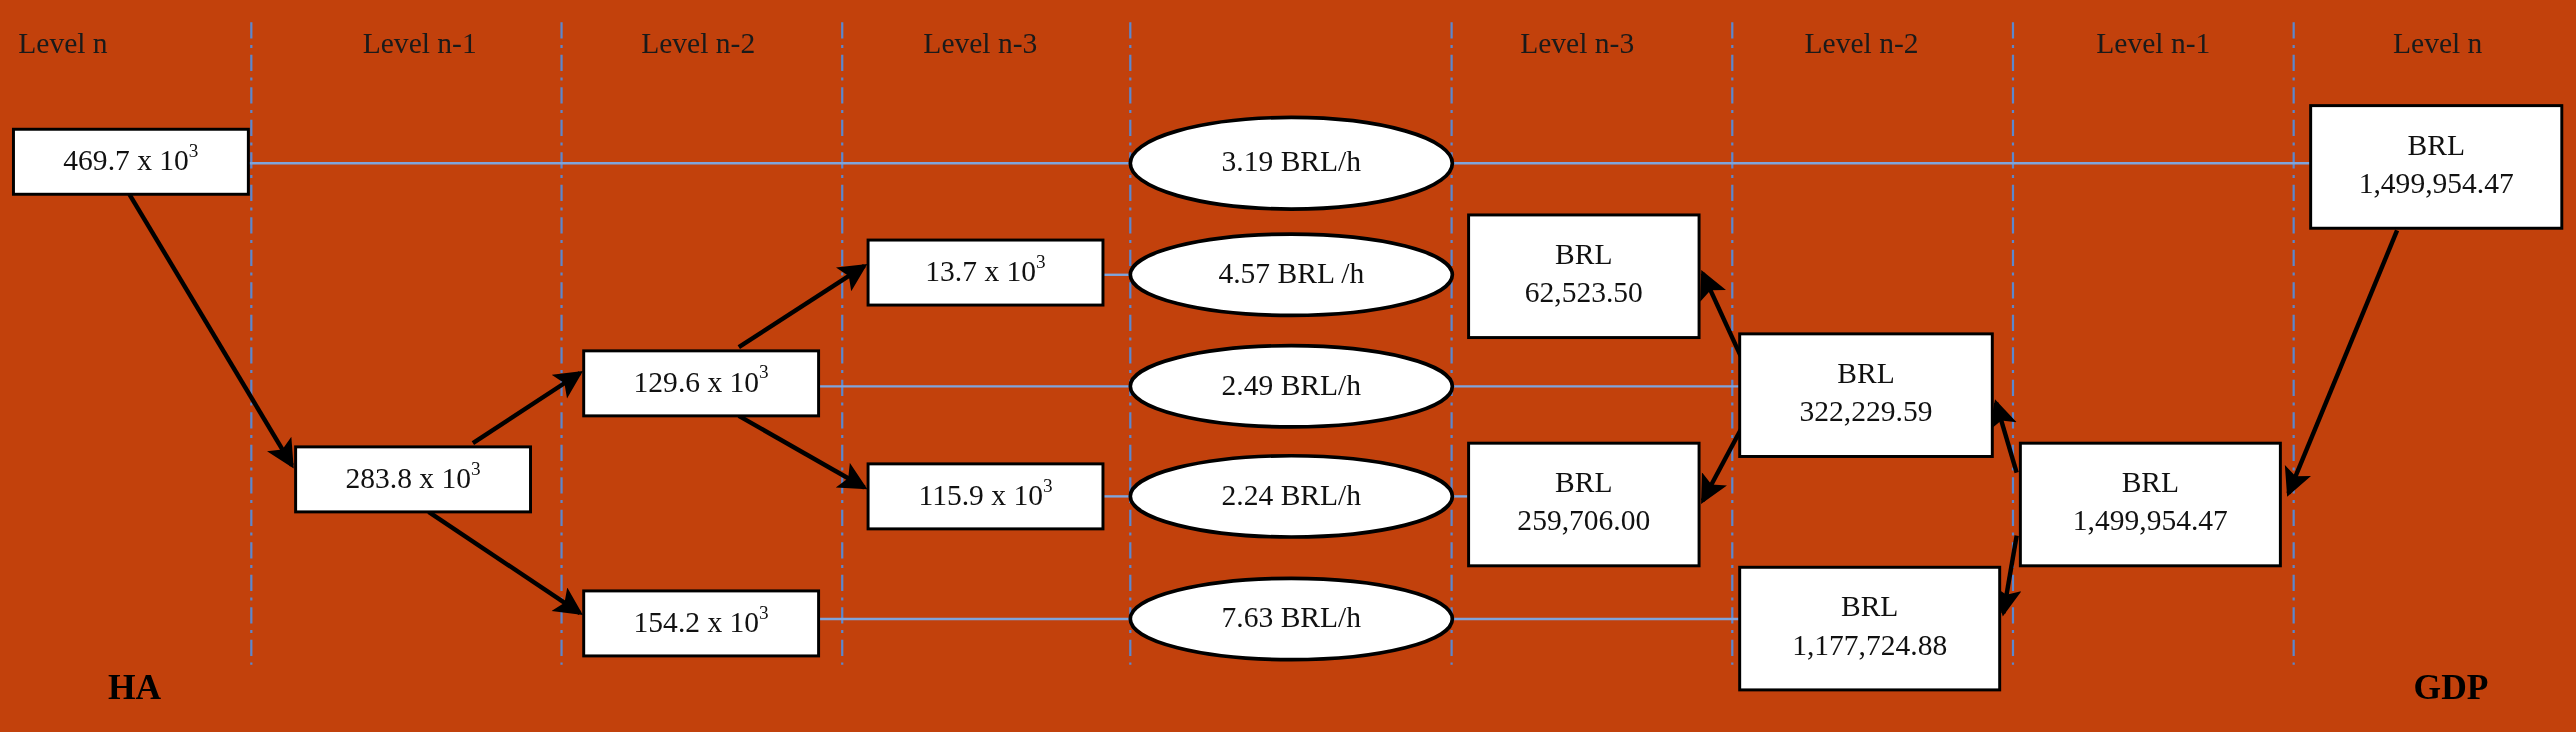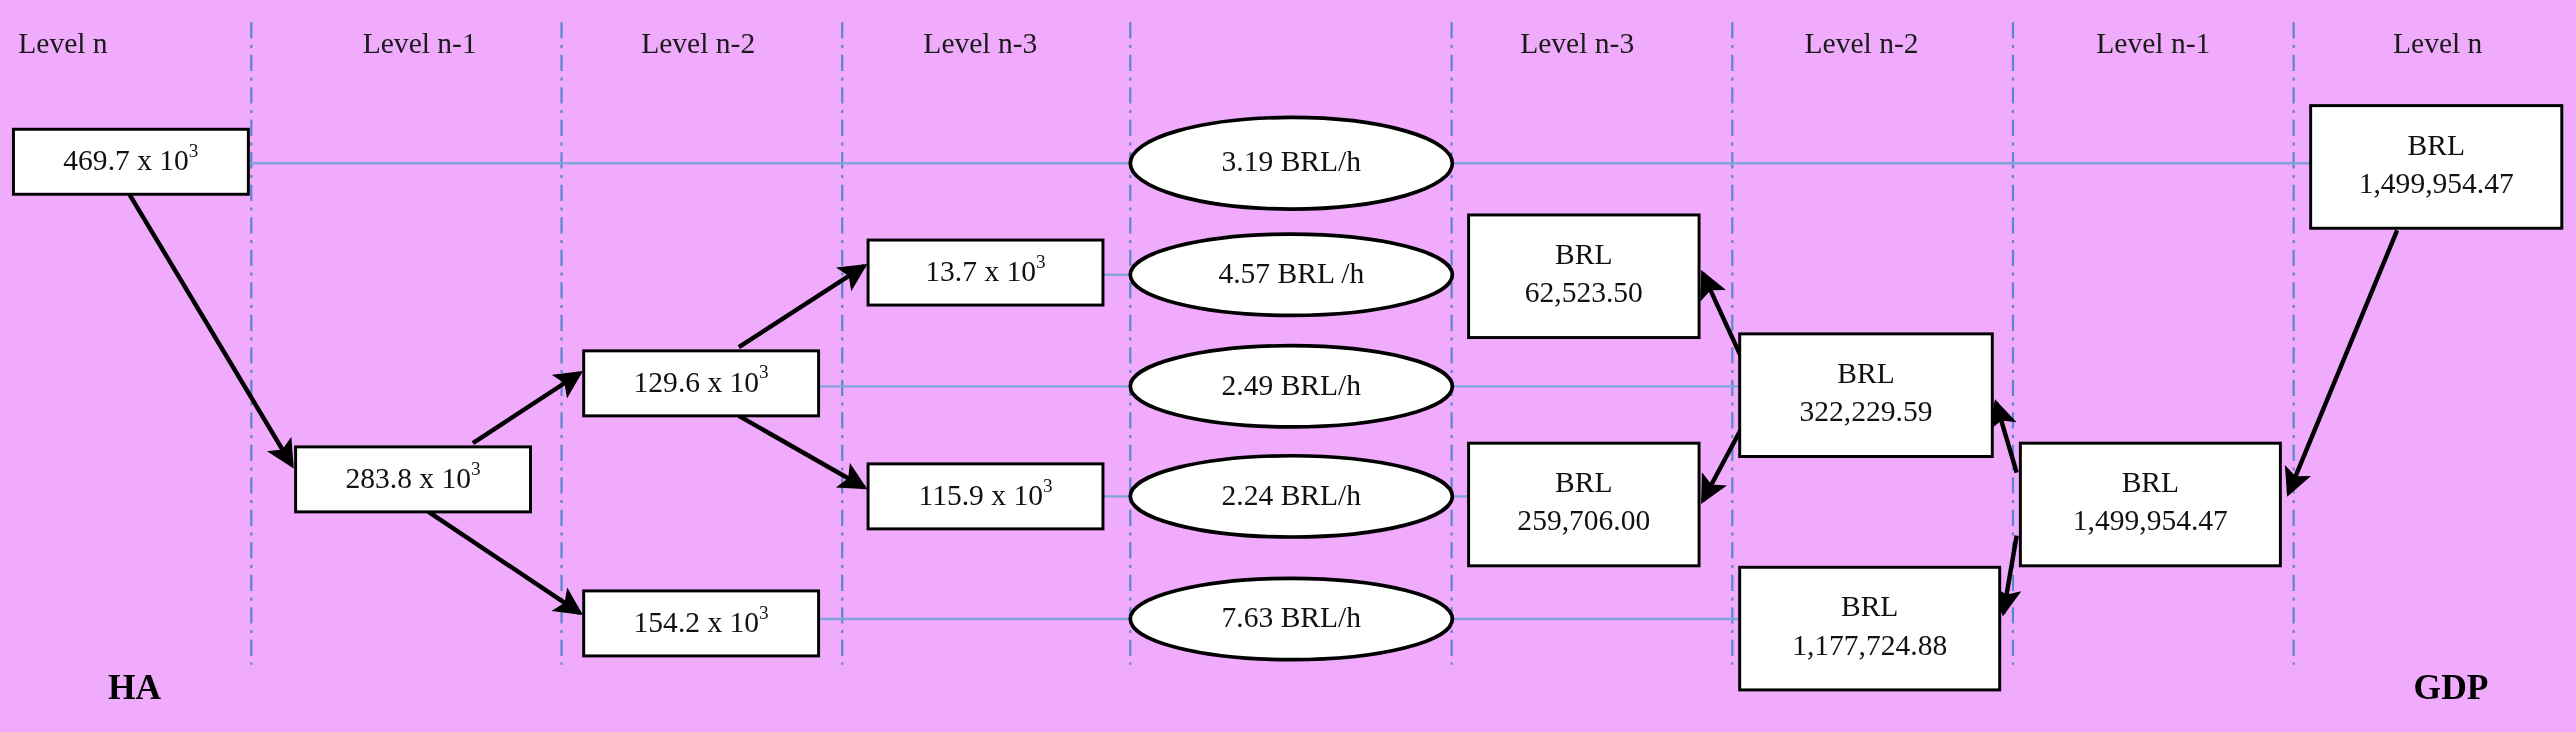--- a/index.html
+++ b/index.html
@@ -8,21 +8,21 @@
     padding: 0;
     background: #ffffff;
   }
   body {
     font-family: "Liberation Serif", "DejaVu Serif", serif;
   }
   #stage {
     position: relative;
     width: 2576px;
     height: 732px;
-    background: #f0abfc;
+    background: #c2410c;
     overflow: hidden;
   }
   svg#diagram {
     position: absolute;
     left: 0;
     top: 0;
     width: 2576px;
     height: 732px;
   }
   .col-label {

